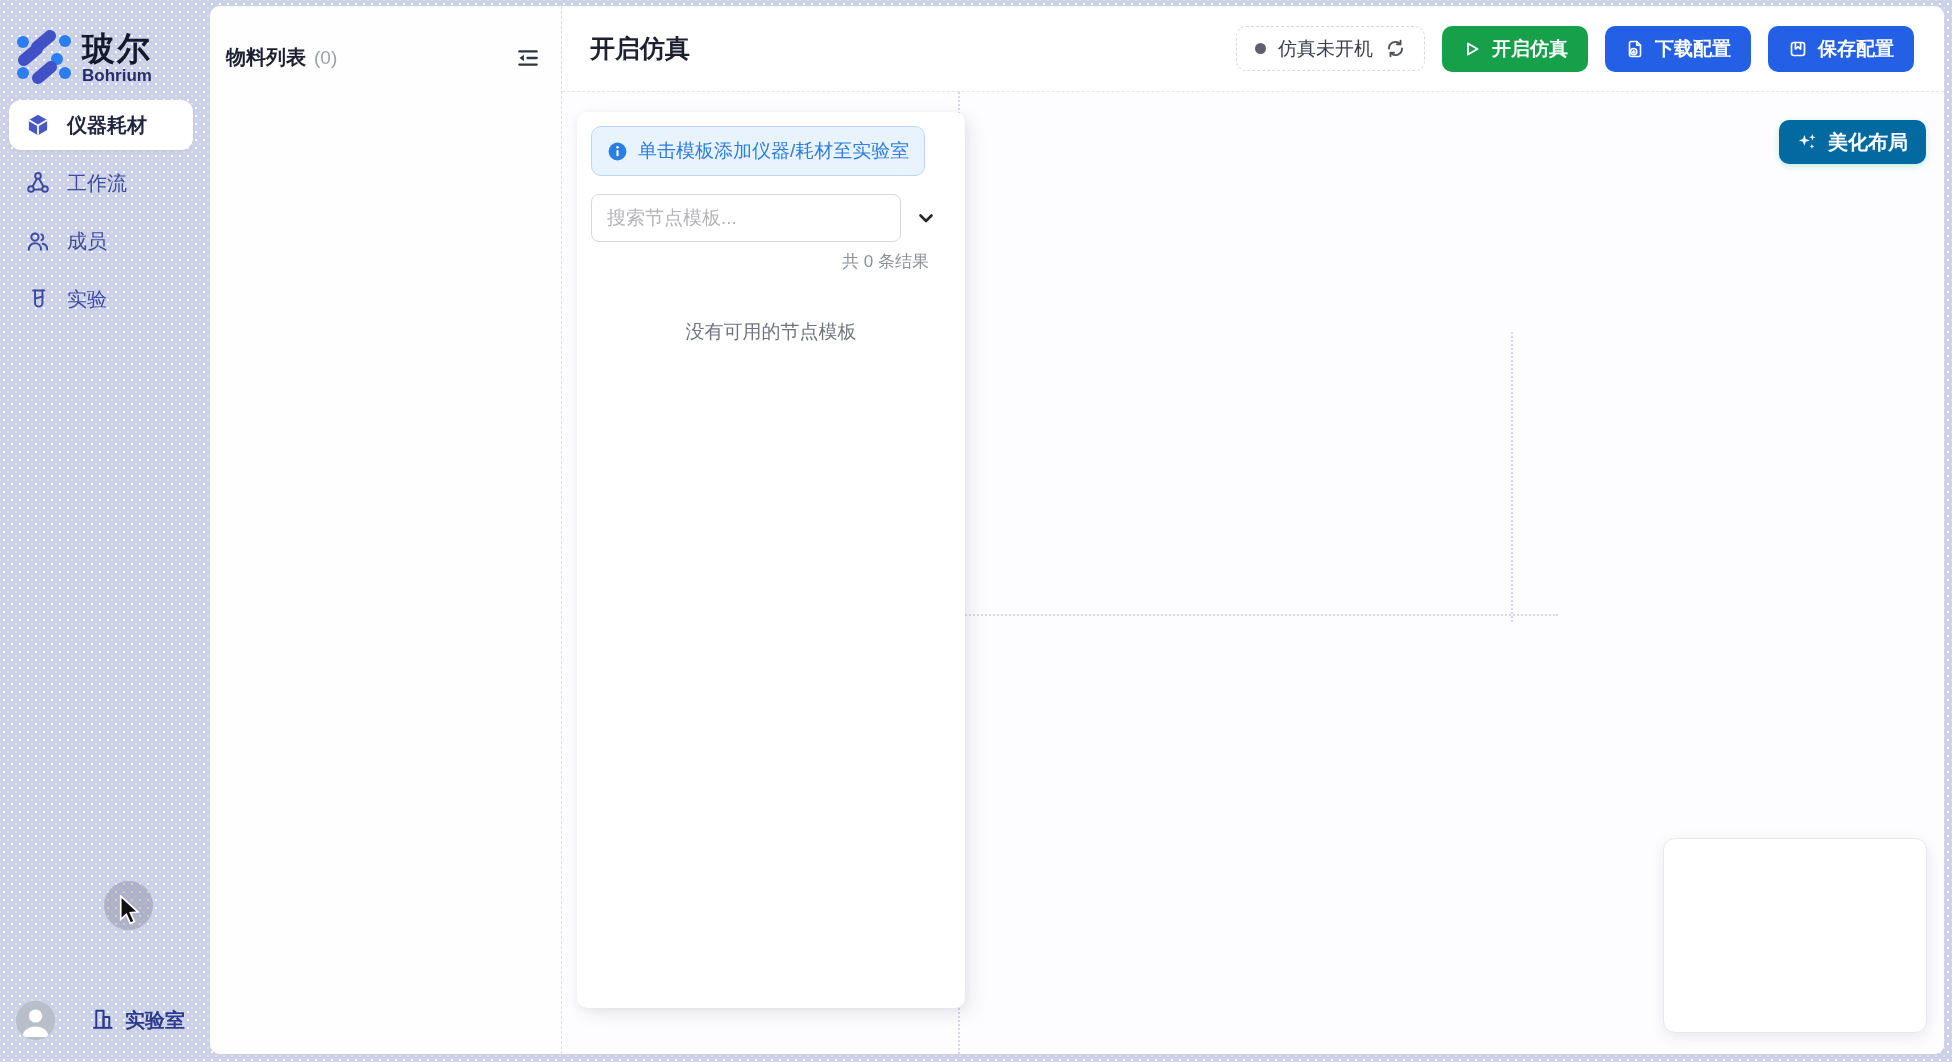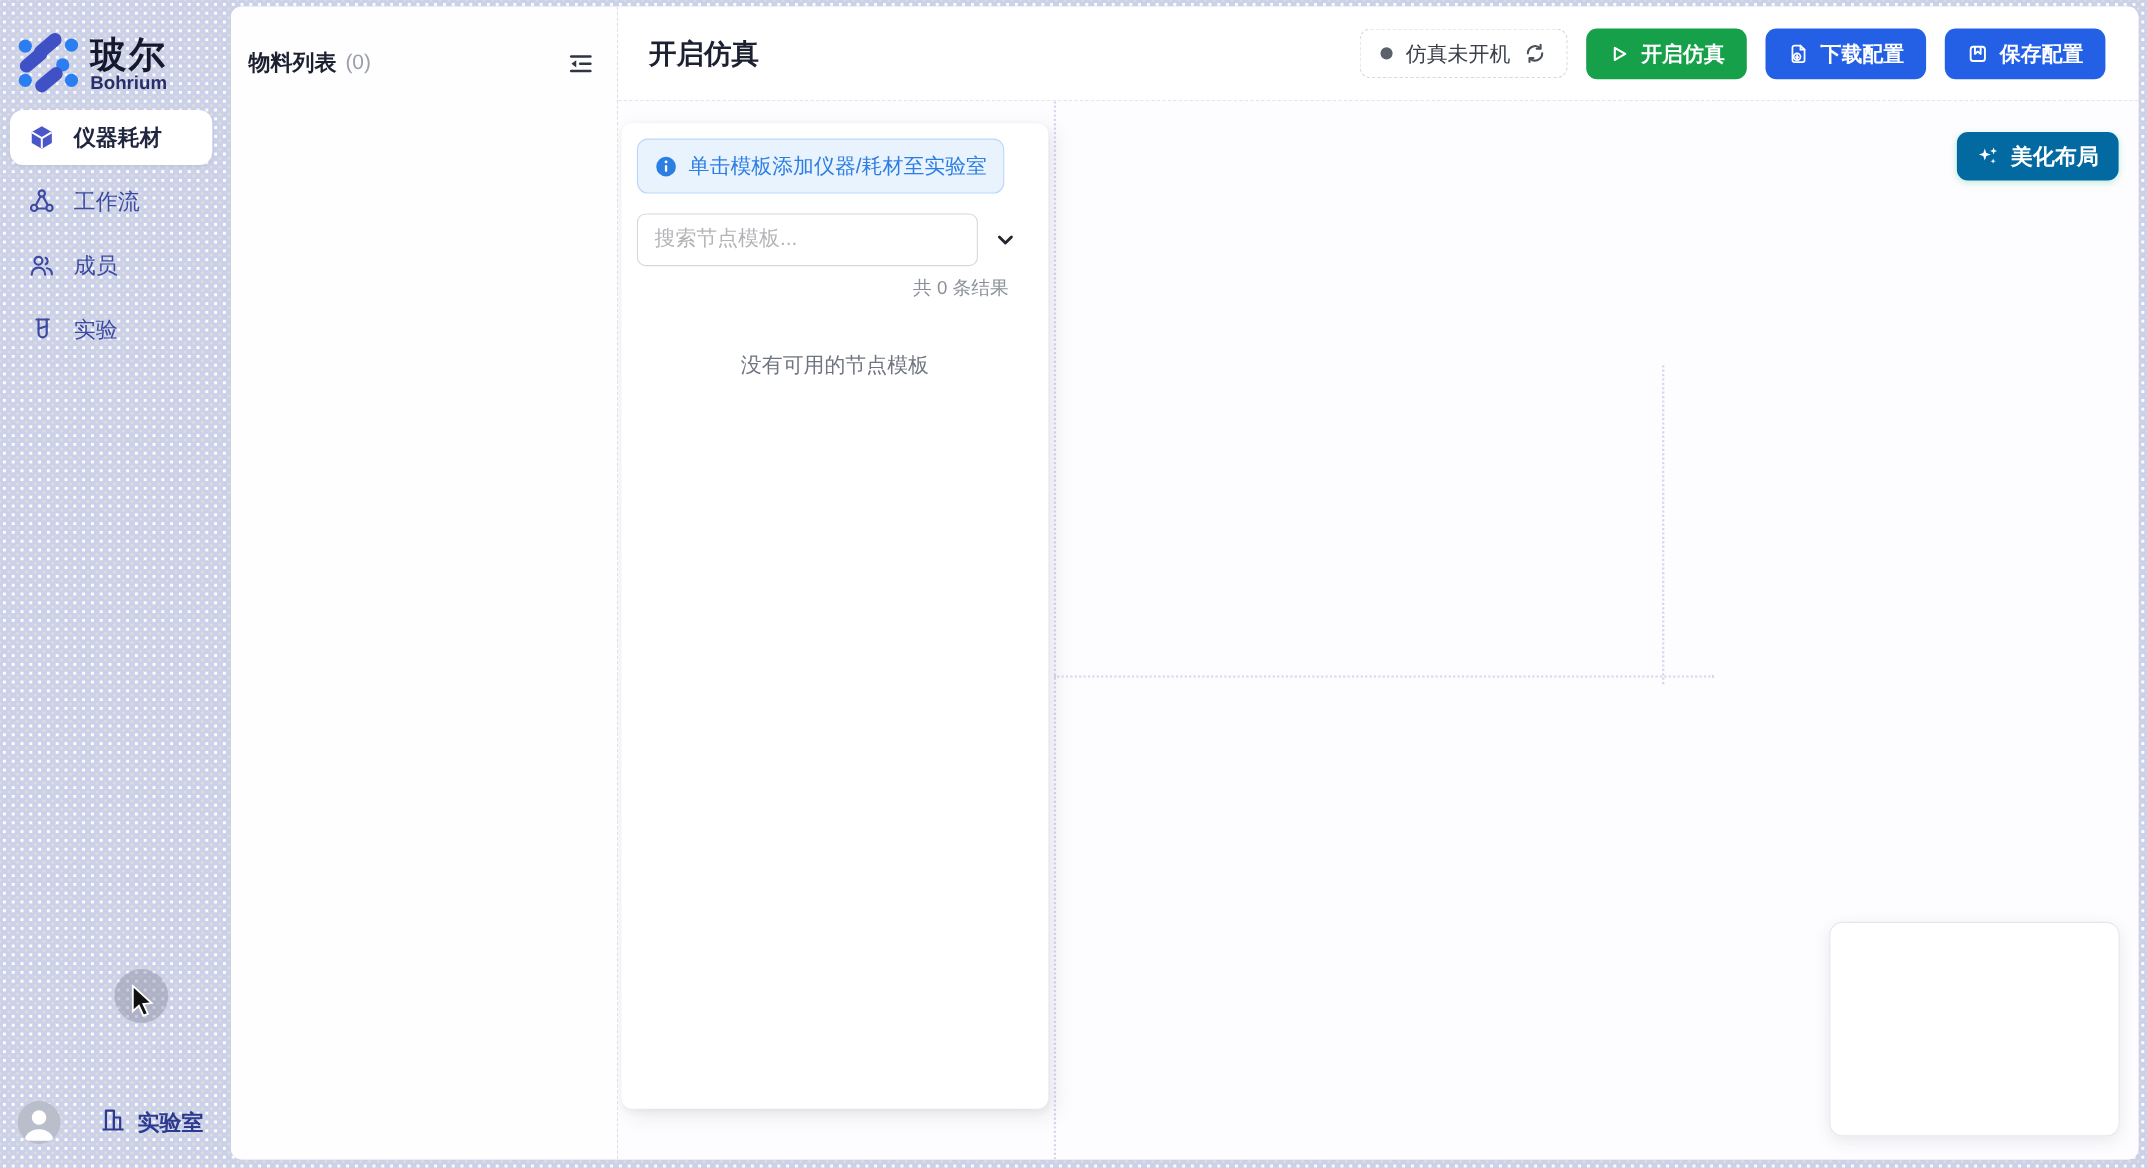--- a/index.html
+++ b/index.html
@@ -51,21 +51,21 @@
   .btn-green { background:#16a04a; }
   .btn-blue  { background:#2460e6; }
 
   
   .canvas { position:absolute; left:0; right:0; top:86px; bottom:0; overflow:hidden; background:#fdfdff; }
   .gridline { position:absolute; }
   .gridline.v { border-left:2px dotted #d9d5ee; width:0; }
   .gridline.h { border-top:2px dotted #d9d5ee; height:0; }
 
   
-  .template-panel { position:absolute; left:3px; top:20px; width:388px; height:896px; background:#ffffff; border-radius:10px; box-shadow:6px 6px 18px rgba(60,60,90,0.10), 0 2px 6px rgba(60,60,90,0.06); padding:8px 14px; }
+  .template-panel { position:absolute; left:15px; top:20px; width:388px; height:896px; background:#ffffff; border-radius:10px; box-shadow:6px 6px 18px rgba(60,60,90,0.10), 0 2px 6px rgba(60,60,90,0.06); padding:8px 14px; }
   .hint-banner { display:inline-flex; align-items:center; gap:10px; background:#e9f3fe; border:1px solid #b9d7fb; border-radius:10px; padding:11px 15px; color:#2c7ee2; font-size:19px; margin-top:6px; }
   .search-row { display:flex; align-items:center; margin-top:18px; gap:8px; }
   .search-input { width:310px; height:48px; border:1px solid #d8d8d8; border-radius:8px; padding:0 15px; font-size:19px; color:#333; outline:none; font-family:inherit; background:#fff; }
   .search-input::placeholder { color:#b4b4b8; }
   .chevron-btn { width:34px; height:34px; display:flex; align-items:center; justify-content:center; cursor:pointer; }
   .results-count { text-align:right; color:#8b909a; font-size:17px; margin-top:8px; padding-right:22px; }
   .empty-text { text-align:center; color:#6f7580; font-size:19px; margin-top:46px; }
 
   
   .beautify-btn { position:absolute; top:28px; right:18px; height:44px; display:inline-flex; align-items:center; gap:10px; padding:0 18px; background:#0369a1; border:none; border-radius:10px; color:#fff; font-size:20px; font-weight:600; cursor:pointer; font-family:inherit; box-shadow:0 2px 6px rgba(16,185,129,0.25); }

